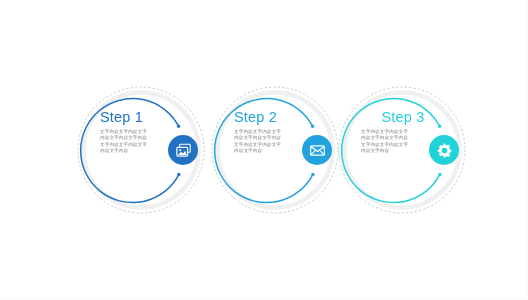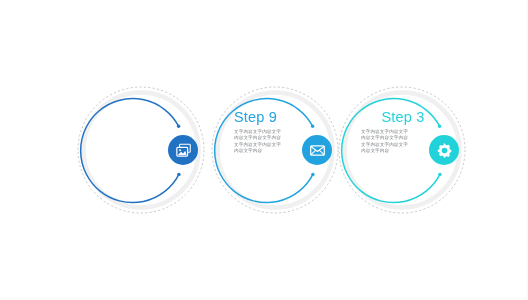--- a/index.html
+++ b/index.html
@@ -134,20 +134,29 @@
       <div class="rings">
         <svg viewBox="0 0 134 134" xmlns="http://www.w3.org/2000/svg">
           <circle cx="67" cy="67" r="63" fill="none" stroke="#9a9a9a" stroke-width="0.7" stroke-dasharray="2.2 2.2" opacity="0.75"></circle>
           <circle cx="67" cy="67" r="57.5" fill="none" stroke="#f0f0f1" stroke-width="4.5"></circle>
           <path id="arc1" d="M 104.9 91.4 A 52 52 0 1 1 104.6 43.2" fill="none" stroke="#2272c4" stroke-width="1.5" stroke-linecap="round"></path>
           <circle cx="104.6" cy="43.2" r="1.7" fill="#2272c4"></circle>
           <circle cx="104.9" cy="91.4" r="1.7" fill="#2272c4"></circle>
         </svg>
       </div>
 
+      <div class="center-text">
+        <div class="step-title" style="color:#2272c4;">Step 1</div>
+        <div class="step-body" style="color: rgb(111, 115, 119);">
+          <span>文字内容文字内容文字</span>
+          <span>内容文字内容文字内容</span>
+          <span>文字内容文字内容文字</span>
+          <span>内容文字内容</span>
+        </div>
+      </div>
 
       <div class="icon-badge" style="background:#2272c4;">
         <span>
           <svg width="17" height="17" viewBox="0 0 24 24" xmlns="http://www.w3.org/2000/svg">
             <rect x="6.5" y="3.2" width="15" height="11.2" rx="1.1" fill="none" stroke="#ffffff" stroke-width="1.5"></rect>
             <rect x="2.6" y="7.6" width="15.2" height="12.2" rx="1.3" fill="#2272c4" stroke="#ffffff" stroke-width="1.7"></rect>
             <circle cx="7.2" cy="11.6" r="1.35" fill="#ffffff"></circle>
             <path d="M4.1 18.2 L8.6 13.6 L11.5 16.3 L14.4 12.4 L16.4 18.2 Z" fill="#ffffff"></path>
           </svg>
         </span>
@@ -159,21 +168,21 @@
         <svg viewBox="0 0 134 134" xmlns="http://www.w3.org/2000/svg">
           <circle cx="67" cy="67" r="63" fill="none" stroke="#9a9a9a" stroke-width="0.7" stroke-dasharray="2.2 2.2" opacity="0.75"></circle>
           <circle cx="67" cy="67" r="57.5" fill="none" stroke="#f0f0f1" stroke-width="4.5"></circle>
           <path id="arc2" d="M 104.9 91.4 A 52 52 0 1 1 104.6 43.2" fill="none" stroke="#22a3e0" stroke-width="1.5" stroke-linecap="round"></path>
           <circle cx="104.6" cy="43.2" r="1.7" fill="#22a3e0"></circle>
           <circle cx="104.9" cy="91.4" r="1.7" fill="#22a3e0"></circle>
         </svg>
       </div>
 
       <div class="center-text">
-        <div class="step-title" style="color:#22a3e0;">Step 9</div>
+        <div class="step-title" style="color:#22a3e0;">Step 2</div>
         <div class="step-body" style="color: rgb(111, 115, 119);">
           <span>文字内容文字内容文字</span>
           <span>内容文字内容文字内容</span>
           <span>文字内容文字内容文字</span>
           <span>内容文字内容</span>
         </div>
       </div>
 
       <div class="icon-badge" style="background:#22a3e0;">
         <span>

